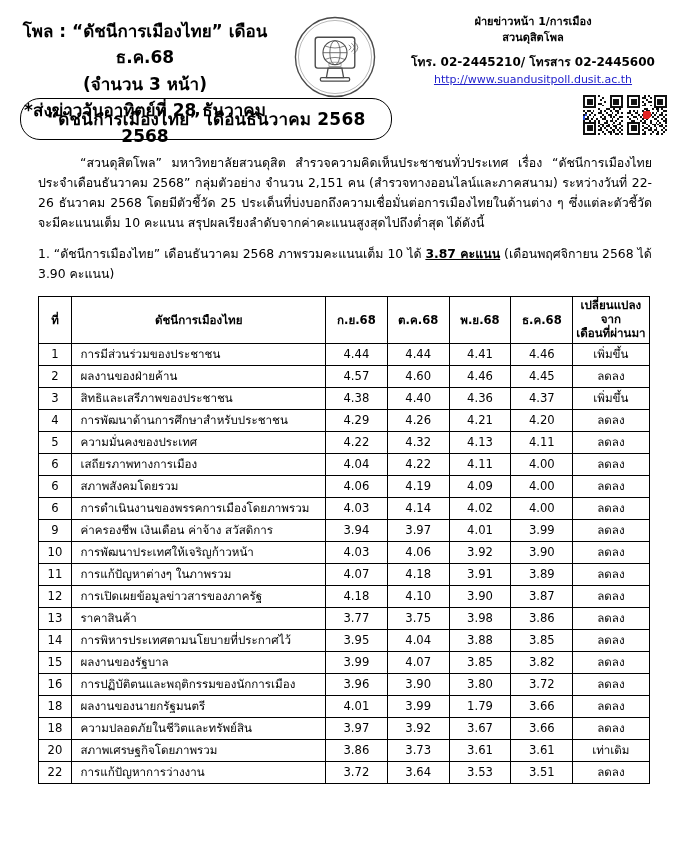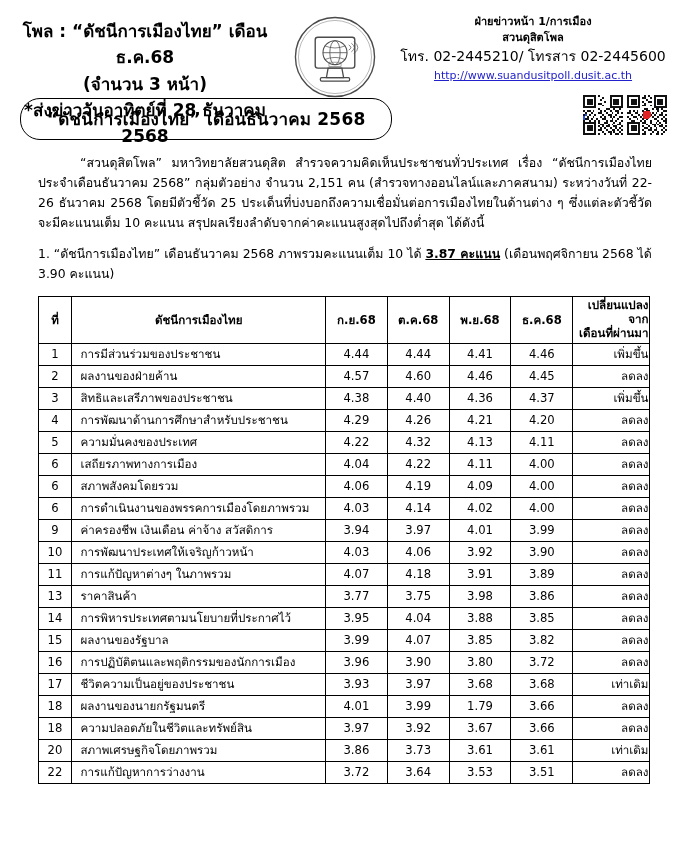--- a/index.html
+++ b/index.html
@@ -53,22 +53,23 @@
     font-size: 11.5px;
     line-height: 1.5;
     padding-top: 2px;
   }
   .hdr-right .bold-line {
     font-weight: bold;
     font-size: 11px;
     line-height: 1.45;
   }
   .hdr-right .tel {
-    font-weight: normal;
-    font-size: 14px;
+    font-weight: bold;
+    font-size: 12px;
+    margin-top: 7px;
   }
   .hdr-right .url {
     color: #2222cc;
     text-decoration: underline;
     font-size: 11px;
     display: inline-block;
     margin-top: 1px;
   }
 
   
@@ -132,21 +133,21 @@
   }
   th {
     font-weight: bold;
     text-align: center;
     line-height: 1.25;
     padding: 2px 0;
   }
   .c-no     { width: 34px;  text-align: center; }
   .c-name   { width: 254px; text-align: left; padding-left: 8px; }
   .c-val    { width: 62px;  text-align: center; }
-  .c-change { width: 76px;  text-align: right; }
+  .c-change { width: 76px;  text-align: center; }
   thead th.c-change { line-height: 1.2; }
   tbody tr td { font-size: 11.6px; }
 </style>
 </head>
 <body>
 
 <div class="page">
 
   <div class="header">
 
@@ -529,20 +530,29 @@
           <tr>
             <td class="c-no"><span>11</span></td>
             <td class="c-name"><span>การแก้ปัญหาต่างๆ ในภาพรวม</span></td>
             <td class="c-val"><span>4.07</span></td>
             <td class="c-val"><span>4.18</span></td>
             <td class="c-val"><span>3.91</span></td>
             <td class="c-val"><span>3.89</span></td>
             <td class="c-change"><span>ลดลง</span></td>
           </tr>
           <tr>
+            <td class="c-no"><span>12</span></td>
+            <td class="c-name"><span>การเปิดเผยข้อมูลข่าวสารของภาครัฐ</span></td>
+            <td class="c-val"><span>4.18</span></td>
+            <td class="c-val"><span>4.10</span></td>
+            <td class="c-val"><span>3.90</span></td>
+            <td class="c-val"><span>3.87</span></td>
+            <td class="c-change"><span>ลดลง</span></td>
+          </tr>
+          <tr>
             <td class="c-no"><span>13</span></td>
             <td class="c-name"><span>ราคาสินค้า</span></td>
             <td class="c-val"><span>3.77</span></td>
             <td class="c-val"><span>3.75</span></td>
             <td class="c-val"><span>3.98</span></td>
             <td class="c-val"><span>3.86</span></td>
             <td class="c-change"><span>ลดลง</span></td>
           </tr>
           <tr>
             <td class="c-no"><span>14</span></td>
@@ -563,29 +573,20 @@
             <td class="c-change"><span>ลดลง</span></td>
           </tr>
           <tr>
             <td class="c-no"><span>16</span></td>
             <td class="c-name"><span>การปฏิบัติตนและพฤติกรรมของนักการเมือง</span></td>
             <td class="c-val"><span>3.96</span></td>
             <td class="c-val"><span>3.90</span></td>
             <td class="c-val"><span>3.80</span></td>
             <td class="c-val"><span>3.72</span></td>
             <td class="c-change"><span>ลดลง</span></td>
-          </tr>
-          <tr>
-            <td class="c-no"><span>17</span></td>
-            <td class="c-name"><span>ชีวิตความเป็นอยู่ของประชาชน</span></td>
-            <td class="c-val"><span>3.93</span></td>
-            <td class="c-val"><span>3.97</span></td>
-            <td class="c-val"><span>3.68</span></td>
-            <td class="c-val"><span>3.68</span></td>
-            <td class="c-change"><span>เท่าเดิม</span></td>
           </tr>
           <tr>
             <td class="c-no"><span>18</span></td>
             <td class="c-name"><span>ผลงานของนายกรัฐมนตรี</span></td>
             <td class="c-val"><span>4.01</span></td>
             <td class="c-val"><span>3.99</span></td>
             <td class="c-val"><span>1.79</span></td>
             <td class="c-val"><span>3.66</span></td>
             <td class="c-change"><span>ลดลง</span></td>
           </tr>

